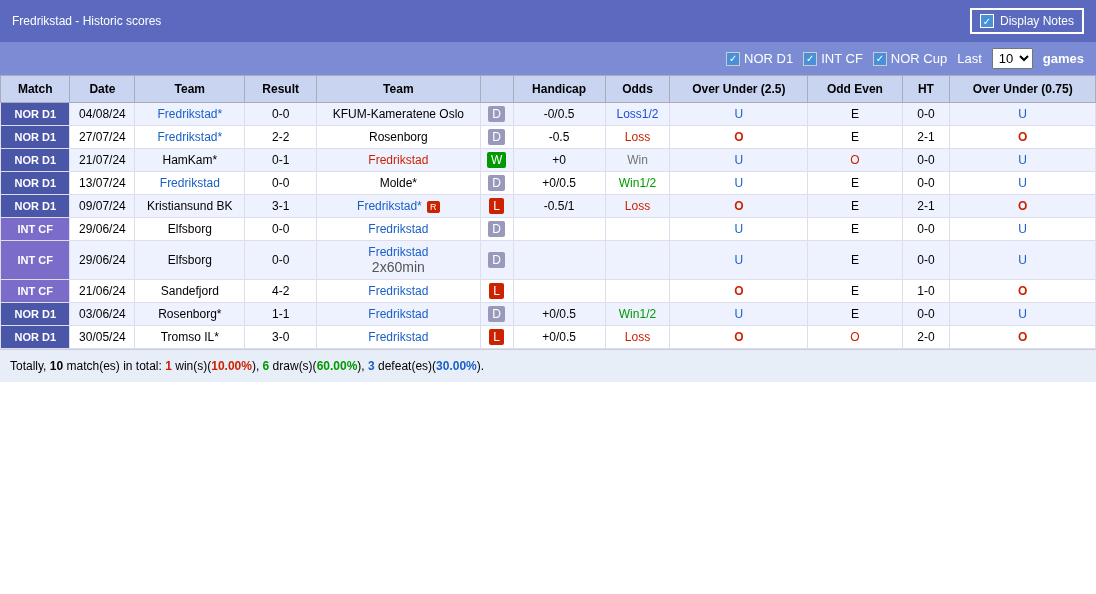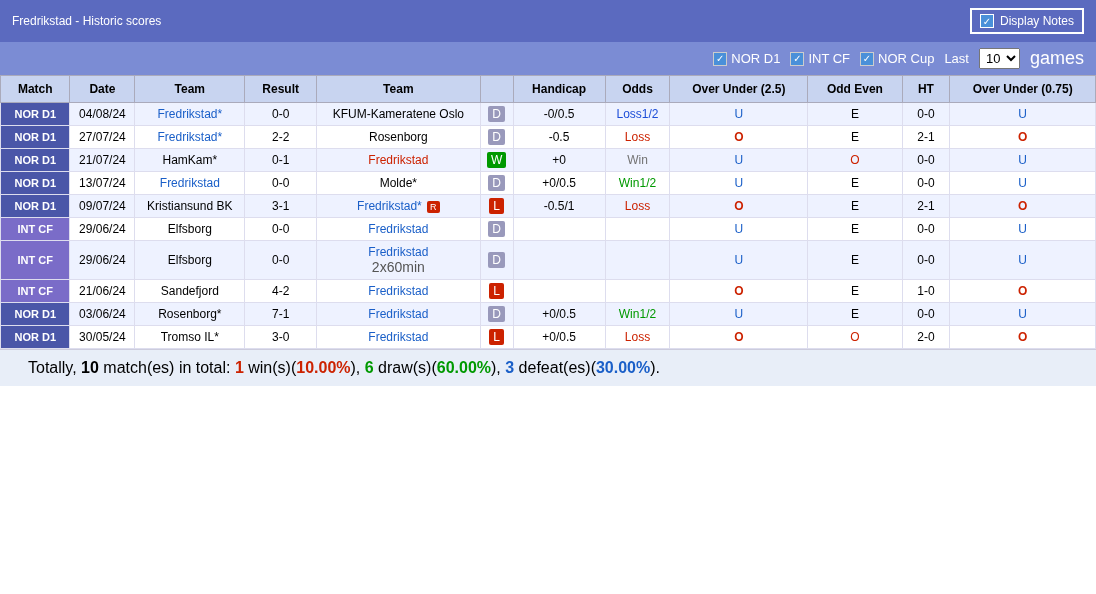--- a/index.html
+++ b/index.html
@@ -44,21 +44,21 @@
       width: 14px; height: 14px;
       background: #4a90d9;
       border: 1px solid #ccc;
       display: inline-flex; align-items: center; justify-content: center;
       color: #fff; font-size: 10px;
     }
     .last-label { color: #fff; font-size: 13px; }
     .games-select {
       font-size: 13px; padding: 1px 2px;
     }
-    .games-label { color: #fff; font-size: 18px; }
+    .games-label { color: #fff; font-size: 13px; font-weight: bold; }
 
     table {
       width: 100%;
       border-collapse: collapse;
     }
     th {
       background: #c8d4f0;
       text-align: center;
       padding: 6px 12px;
       font-size: 12px;
@@ -73,22 +73,22 @@
       vertical-align: middle;
       font-size: 12px;
     }
 
     .badge-d { background: #9999bb; color: #fff; padding: 1px 4px; border-radius: 2px; }
     .badge-w { background: #009900; color: #fff; padding: 1px 4px; border-radius: 2px; }
     .badge-l { background: #cc2200; color: #fff; padding: 1px 4px; border-radius: 2px; }
 
     .summary-section {
       background: #e8eef8;
-      padding: 6px 28px;
-      font-size: 16px;
+      padding: 6px 10px;
+      font-size: 12px;
       border-top: 1px solid #ccd;
     }
     .summary-section p { margin: 3px 0; }
     .highlight-red { color: #cc2200; font-weight: bold; }
     .highlight-green { color: #009900; font-weight: bold; }
     .highlight-blue { color: #1a5fc8; font-weight: bold; }
 
     .icon-red {
       display: inline-block;
       background: #cc2200;
@@ -262,21 +262,21 @@
         <td></td>
         <td style="color: rgb(204, 34, 0); font-weight: bold;">O</td>
         <td>E</td>
         <td>1-0</td>
         <td style="color: rgb(204, 34, 0); font-weight: bold;">O</td>
       </tr>
       <tr class="row-nord1" style="background: rgb(238, 242, 255);">
         <td style="background: rgb(74, 86, 168); color: rgb(255, 255, 255); font-weight: bold; font-size: 11px;">NOR D1</td>
         <td>03/06/24</td>
         <td>Rosenborg*</td>
-        <td>7-1</td>
+        <td>1-1</td>
         <td style="color: rgb(26, 95, 200);">Fredrikstad</td>
         <td><span class="badge-d">D</span></td>
         <td>+0/0.5</td>
         <td style="color: rgb(0, 153, 0);">Win1/2</td>
         <td style="color: rgb(26, 95, 200);">U</td>
         <td>E</td>
         <td>0-0</td>
         <td style="color: rgb(26, 95, 200);">U</td>
       </tr>
       <tr class="row-nord1" style="background: rgb(255, 255, 255);">

